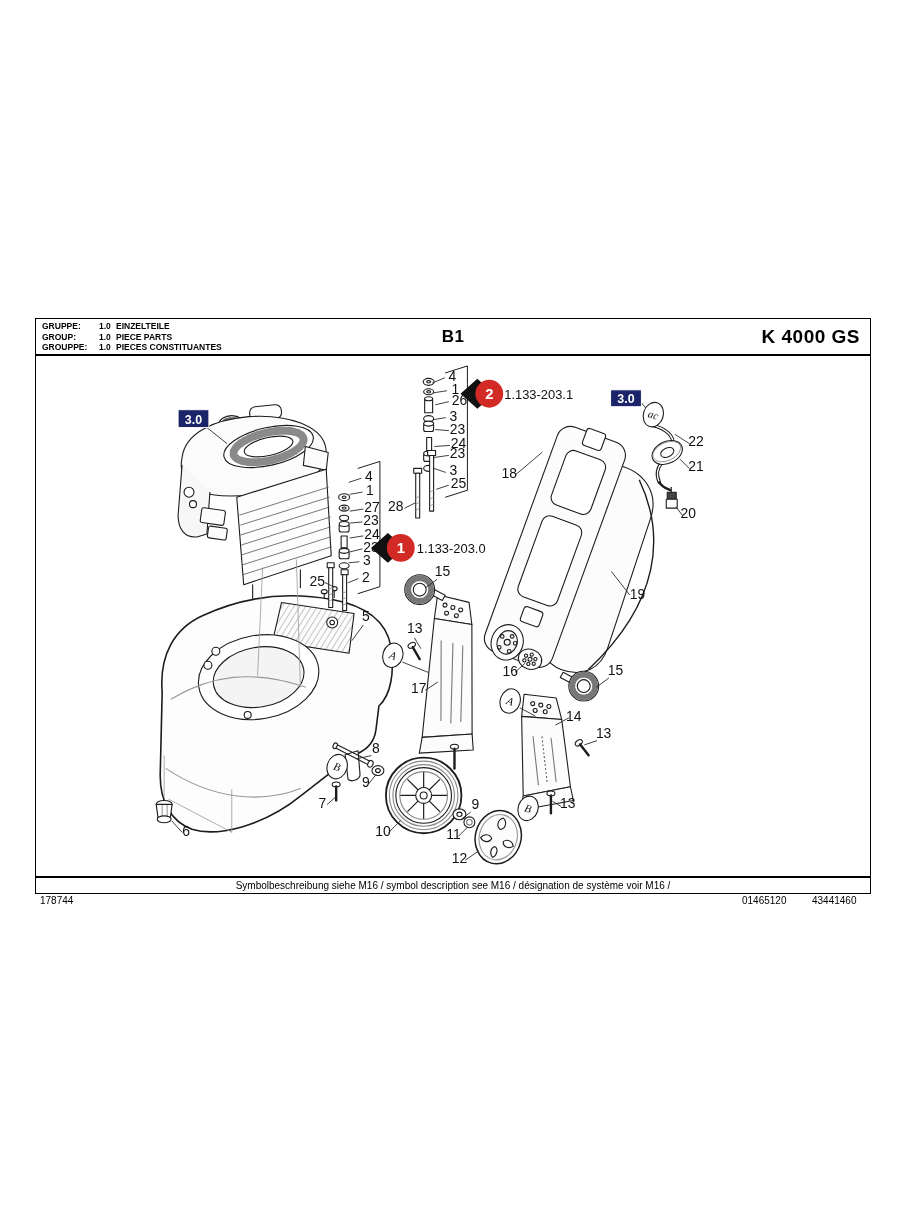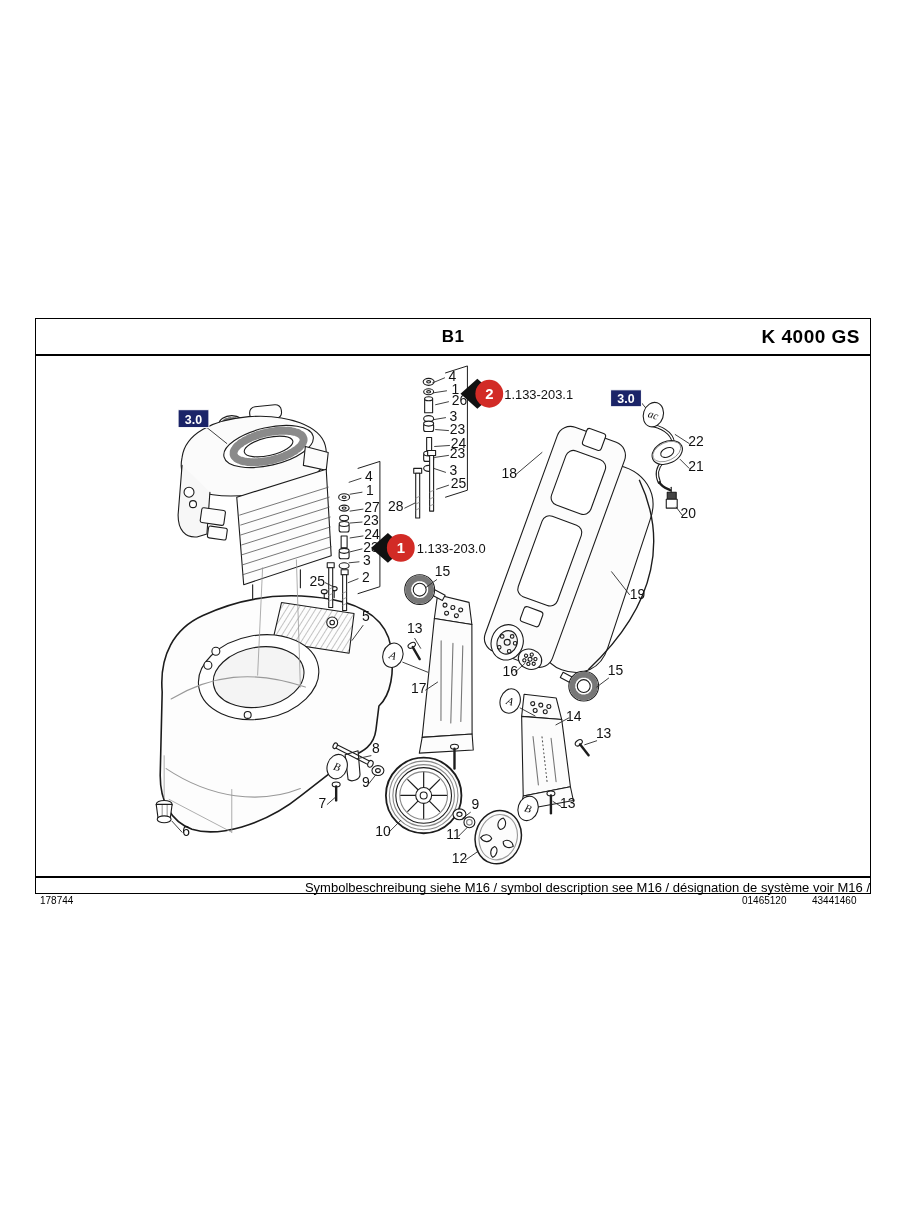--- a/index.html
+++ b/index.html
@@ -9,38 +9,49 @@
   .header-box{left:35px;top:318px;width:836px;height:37px;}
   .hdr-rows{position:absolute;left:6px;top:2px;font-size:8.5px;font-weight:bold;line-height:10.5px;white-space:nowrap;}
   .hdr-row span{display:inline-block;}
   .hdr-label{width:57px;}
   .hdr-code{width:17px;}
   .sheet{position:absolute;left:0;right:0;top:8px;text-align:center;font-size:17px;font-weight:bold;letter-spacing:.5px;}
   .model{position:absolute;right:10px;top:7px;font-size:19px;font-weight:bold;letter-spacing:.5px;}
   .main-box{left:35px;top:355px;width:836px;height:522px;}
   .main-box svg{position:absolute;left:0;top:0;}
   .footer-strip{left:35px;top:877px;width:836px;height:17px;}
-  .footer-note{position:absolute;left:0;right:0;top:2px;text-align:right;font-size:13px;}
+  .footer-note{position:absolute;left:0;right:0;top:2px;text-align:center;font-size:10px;}
   .pageno{position:absolute;top:895px;font-size:10px;}
   .pn-left{left:40px;}
   .pn-mid{left:742px;}
   .pn-right{left:812px;}
   text{font-family:"Liberation Sans",sans-serif;}
   .callout{font-size:14px;fill:#111;}
   .marker-letter{font-size:11px;font-style:italic;font-family:"Liberation Serif",serif;fill:#111;}
   .badge-num{font-size:15px;font-weight:bold;fill:#fff;}
   .badge-ref{font-size:13px;fill:#111;}
   .gbadge-label{font-size:12.5px;font-weight:bold;fill:#fff;}
 </style>
 </head>
 <body>
 
 <div class="page">
 
   <div class="box header-box">
+    <div class="hdr-rows">
+      <div class="hdr-row">
+        <span class="hdr-label">GRUPPE:</span><span class="hdr-code">1.0</span><span class="hdr-name">EINZELTEILE</span>
+      </div>
+      <div class="hdr-row">
+        <span class="hdr-label">GROUP:</span><span class="hdr-code">1.0</span><span class="hdr-name">PIECE PARTS</span>
+      </div>
+      <div class="hdr-row">
+        <span class="hdr-label">GROUPPE:</span><span class="hdr-code">1.0</span><span class="hdr-name">PIECES CONSTITUANTES</span>
+      </div>
+    </div>
     <div class="sheet">B1</div>
     <div class="model">K 4000 GS</div>
   </div>
 
   <div class="box main-box">
     <svg width="833" height="519" viewBox="35 355 836 522">
       <defs>
         <pattern id="hatch" width="5" height="5" patternUnits="userSpaceOnUse" patternTransform="rotate(32)">
           <line x1="0" y1="0" x2="0" y2="5" stroke="#8a8a8a" stroke-width="1"></line>
         </pattern>

